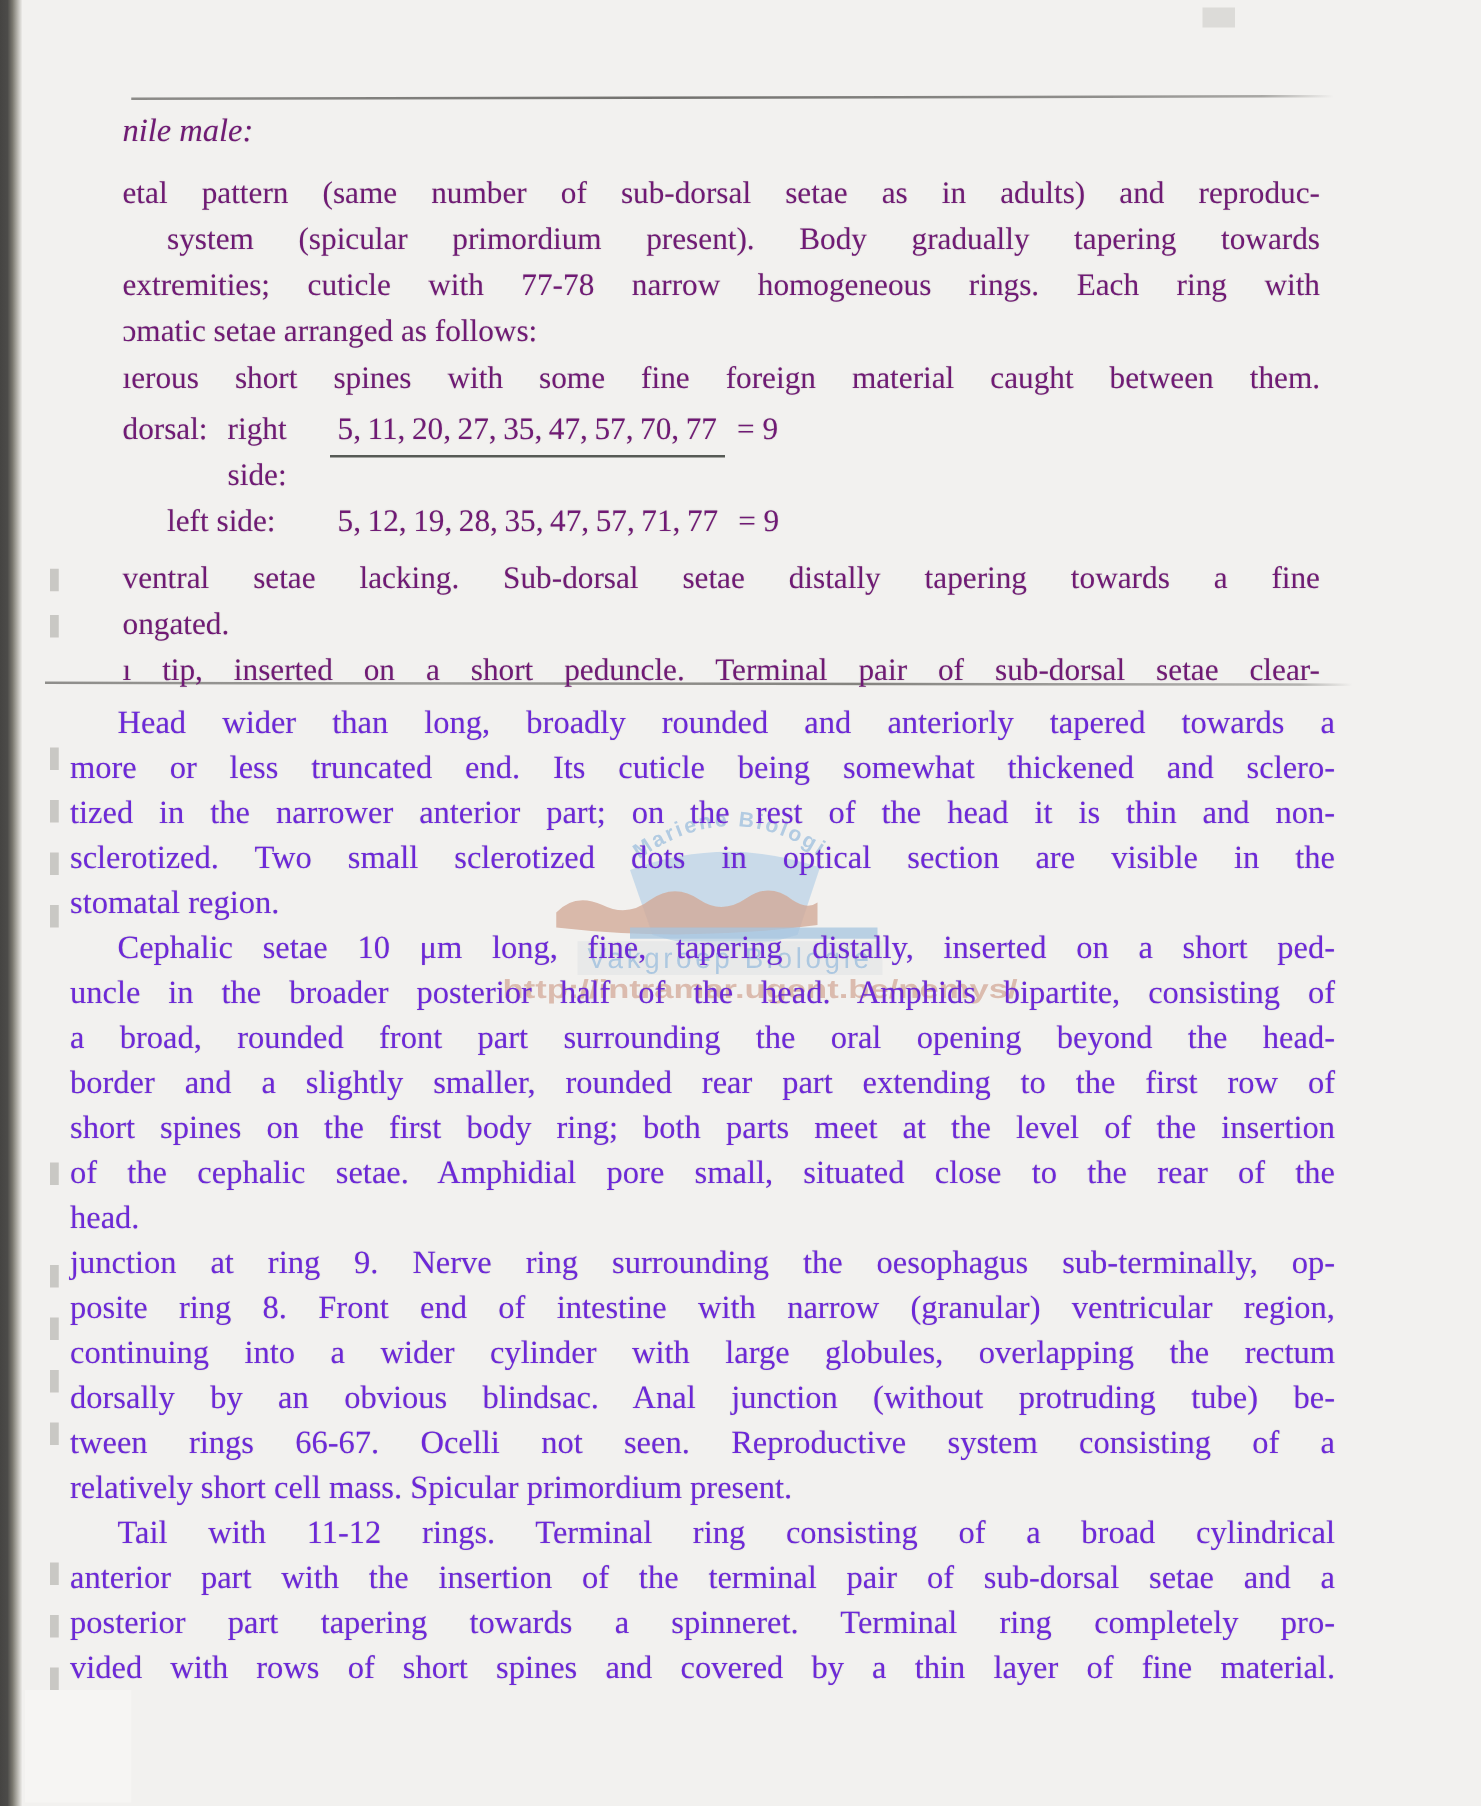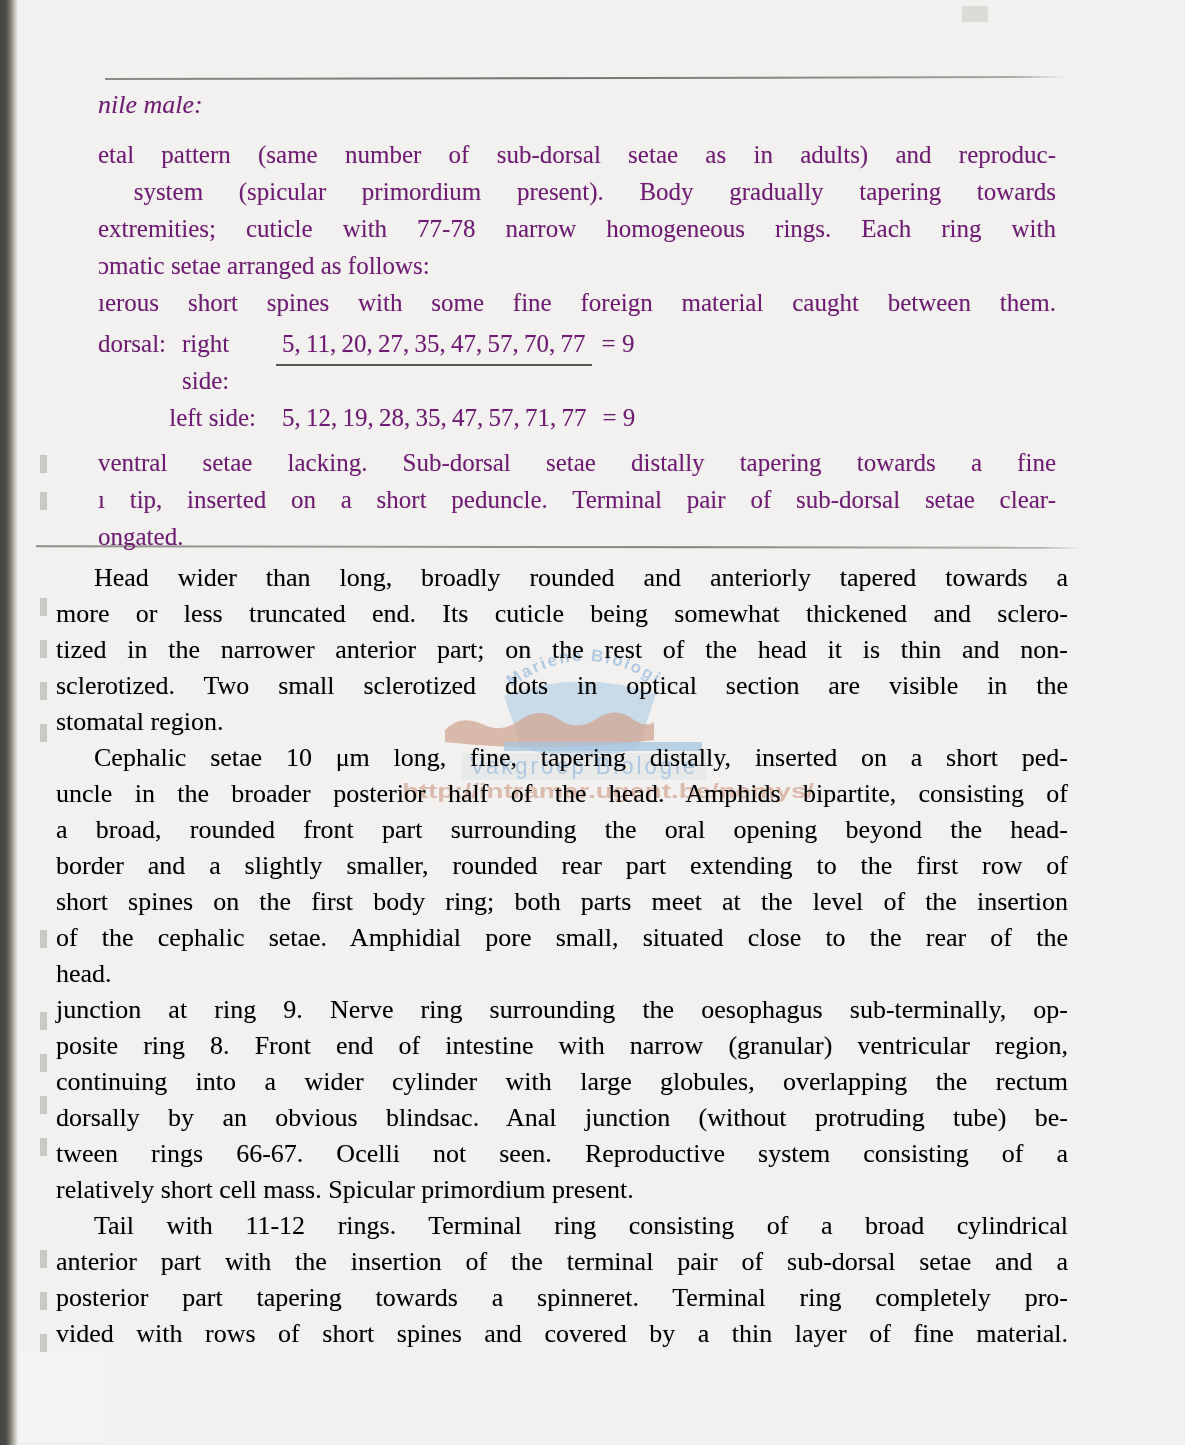--- a/index.html
+++ b/index.html
@@ -39,29 +39,29 @@
   .sec-top {
     position:absolute; left:98px; top:88px; width:958px; z-index:2;
     font-size:25px; color:#701a75; text-shadow:0 0 1px rgba(96,100,94,.38);
   }
   .heading { font-style:italic; font-size:26px; line-height:34px; margin-bottom:14px; }
   .sec-top .tline { line-height:37px; }
 
   .setae { margin:4px 0 8px 0; }
   .setae-row { display:flex; align-items:baseline; line-height:37px; }
   .setae-label { width:158px; display:flex; justify-content:space-between; flex:none;gap:16px; }
-  .setae-label.right-only { justify-content:flex-end; }
-  .setae-nums { margin-left:20px; word-spacing:-1px; }
+  .setae-label.right-only { justify-content:center; }
+  .setae-nums { margin-left:8px; word-spacing:-1px; }
   .setae-nums.u { border-bottom:2px solid #565a55; padding:0 6px 2px 6px; }
   .setae-nums.lo { padding:0 6px; }
   .setae-eq { margin-left:10px; }
 
   .sec-main {
     position:absolute; left:56px; top:556px; width:1012px; z-index:2; padding-top:4px;
-    font-size:26px; color:#000000; text-shadow:0 0 1px rgba(62,66,61,.32);
+    font-size:26px; color:#6d28d9; text-shadow:0 0 1px rgba(62,66,61,.32);
   }
   .sec-main .tline { line-height:36px; }
 
   .tline { text-align:justify; text-align-last:justify; white-space:normal; }
   .tline.noj { text-align-last:left; }
   .tline.ind { text-indent:38px; }
 </style>
 </head>
 <body>
 
@@ -130,22 +130,22 @@
         <div class="setae-label right-only">
           <span>left side:</span>
         </div>
         <div class="setae-nums lo">5, 12, 19, 28, 35, 47, 57, 71, 77</div>
         <div class="setae-eq">= 9</div>
       </div>
     </div>
 
     <div class="para">
         <div class="tline">ventral setae lacking. Sub-dorsal setae distally tapering towards a fine</div>
+        <div class="tline noj">ongated.</div>
         <div class="tline">ı tip, inserted on a short peduncle. Terminal pair of sub-dorsal setae clear-</div>
-        <div class="tline noj">ongated.</div>
       </div>
   </div>
 
   <div class="sec-main">
     <div class="para">
         <div class="tline ind">Head wider than long, broadly rounded and anteriorly tapered towards a</div>
         <div class="tline">more or less truncated end. Its cuticle being somewhat thickened and sclero-</div>
         <div class="tline">tized in the narrower anterior part; on the rest of the head it is thin and non-</div>
         <div class="tline">sclerotized. Two small sclerotized dots in optical section are visible in the</div>
         <div class="tline noj">stomatal region.</div>

